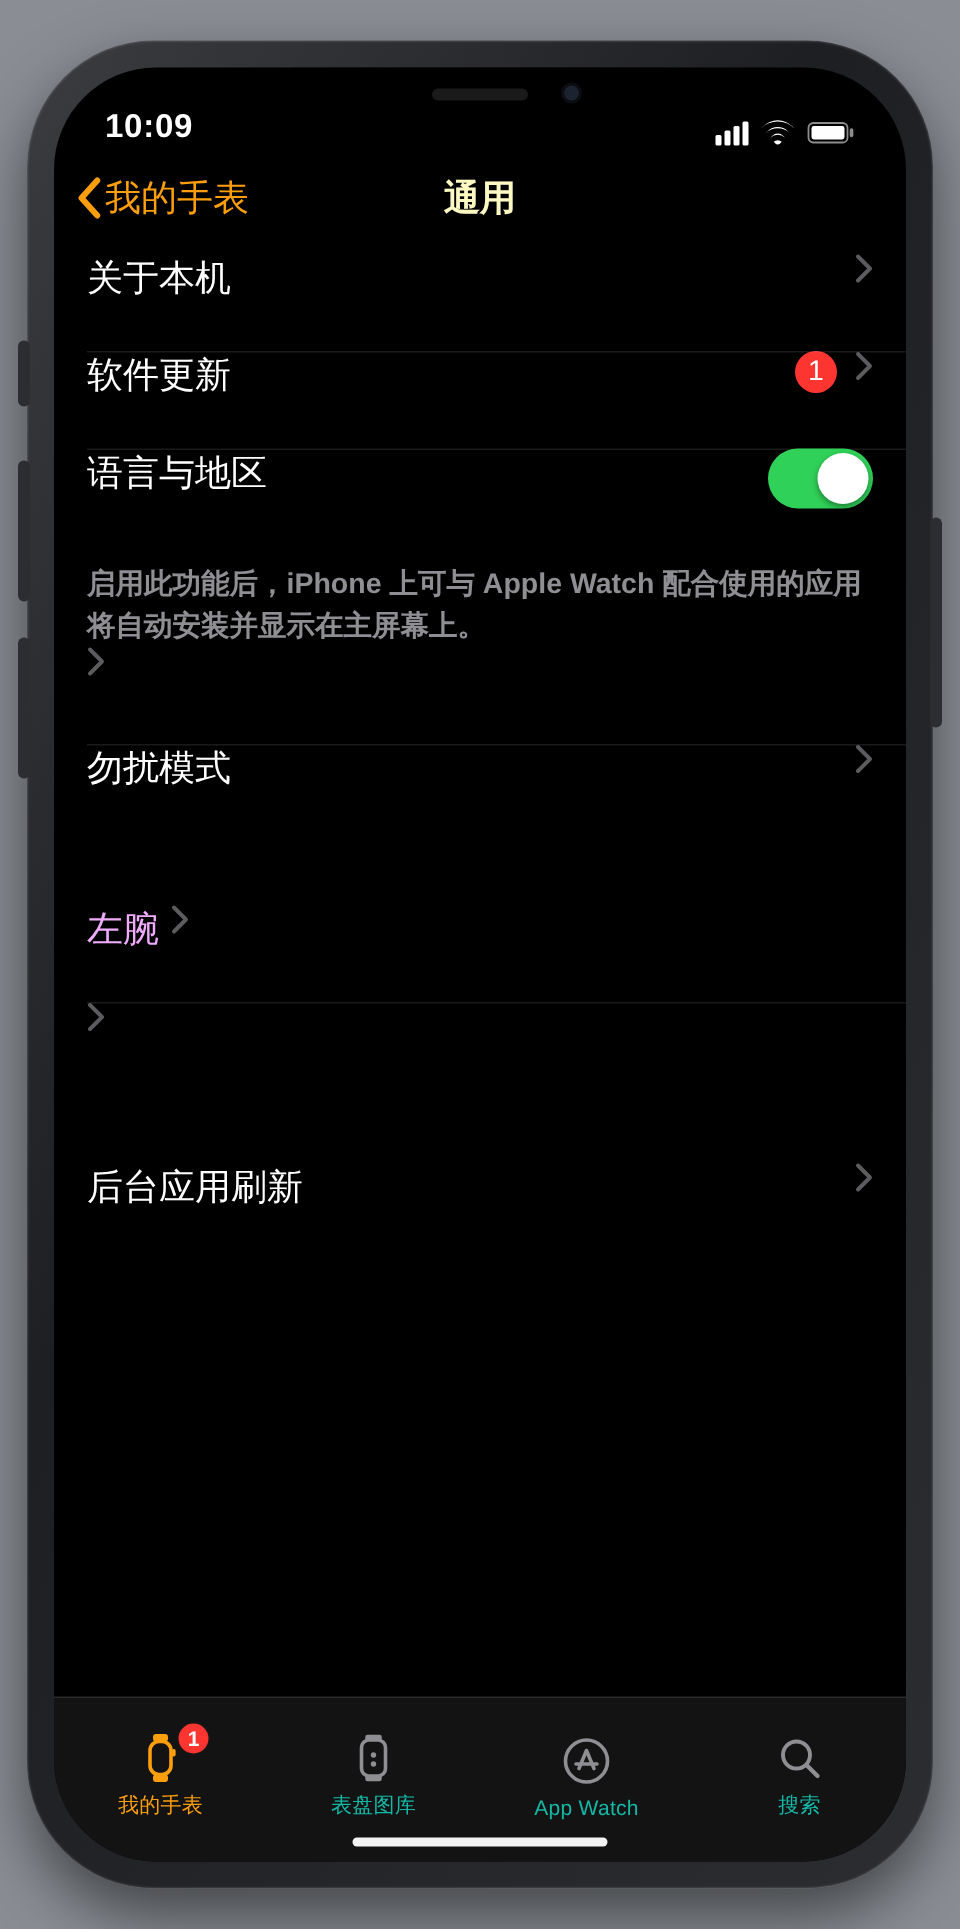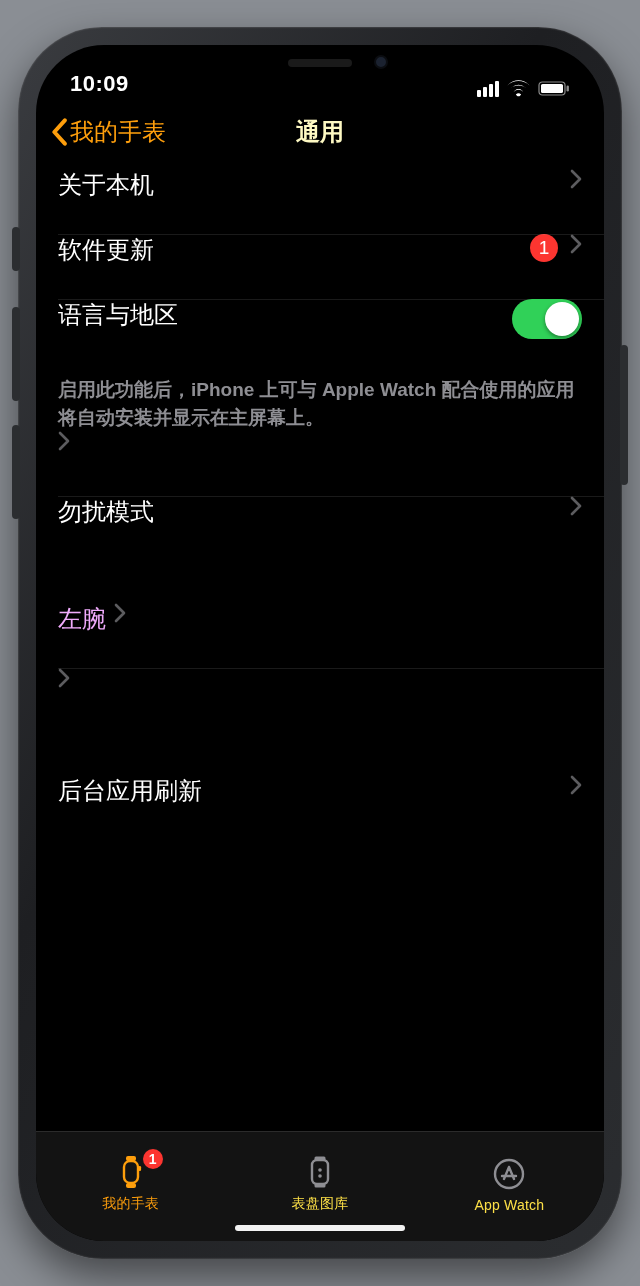--- a/index.html
+++ b/index.html
@@ -98,21 +98,21 @@
     .tabbar {
       height: 110px; background: rgba(20,20,20,.94);
       border-top: 1px solid rgba(255,255,255,.10);
       display:flex; padding-bottom: 22px;
     }
     .tab {
       flex:1; display:flex; flex-direction:column; align-items:center; justify-content:flex-end;
       gap:5px; padding-bottom: 6px;
     }
     .tab .icon { height: 36px; display:flex; align-items:center; justify-content:center; position:relative;}
-    .tab .tlabel { font-size:14px; color:#fde047; font-weight:500; letter-spacing:.2px;}
+    .tab .tlabel { font-size:14px; color:#14b8a6; font-weight:500; letter-spacing:.2px;}
     .tab.active .tlabel { color:#fd9e0c; }
     .tab-badge {
       position:absolute; top:-5px; right:-14px; min-width:20px; height:20px; border-radius:10px;
       background:#fc3530; color:#fff; font-size:14px; font-weight:600;
       display:flex; align-items:center; justify-content:center; padding:0 4px;
       box-shadow:0 0 0 2px #141414;
     }
     .home-indicator {
       position:absolute; bottom: 10px; left:50%; transform:translateX(-50%);
       width: 170px; height: 6px; background:#fff; border-radius: 3px; opacity:.95;
@@ -276,17 +276,26 @@
       </div>
       <div class="tab">
         <span class="icon">
           <svg width="34" height="34" viewBox="0 0 34 34">
             <circle cx="17" cy="17" r="14" fill="none" stroke="#8e8e93" stroke-width="2.4"></circle>
             <path d="M12 22l5-12M22 22l-5-12M10 19h14" stroke="#8e8e93" stroke-width="2.4" stroke-linecap="round" fill="none"></path>
           </svg>
         </span>
         <span class="tlabel">App Watch</span>
       </div>
+      <div class="tab">
+        <span class="icon">
+          <svg width="34" height="34" viewBox="0 0 34 34">
+            <circle cx="15" cy="15" r="9" fill="none" stroke="#8e8e93" stroke-width="2.6"></circle>
+            <line x1="22" y1="22" x2="29" y2="29" stroke="#8e8e93" stroke-width="2.8" stroke-linecap="round"></line>
+          </svg>
+        </span>
+        <span class="tlabel">搜索</span>
+      </div>
     </div>
 
     <div class="home-indicator"></div>
   </div>
 </div>
 
 </body></html>

